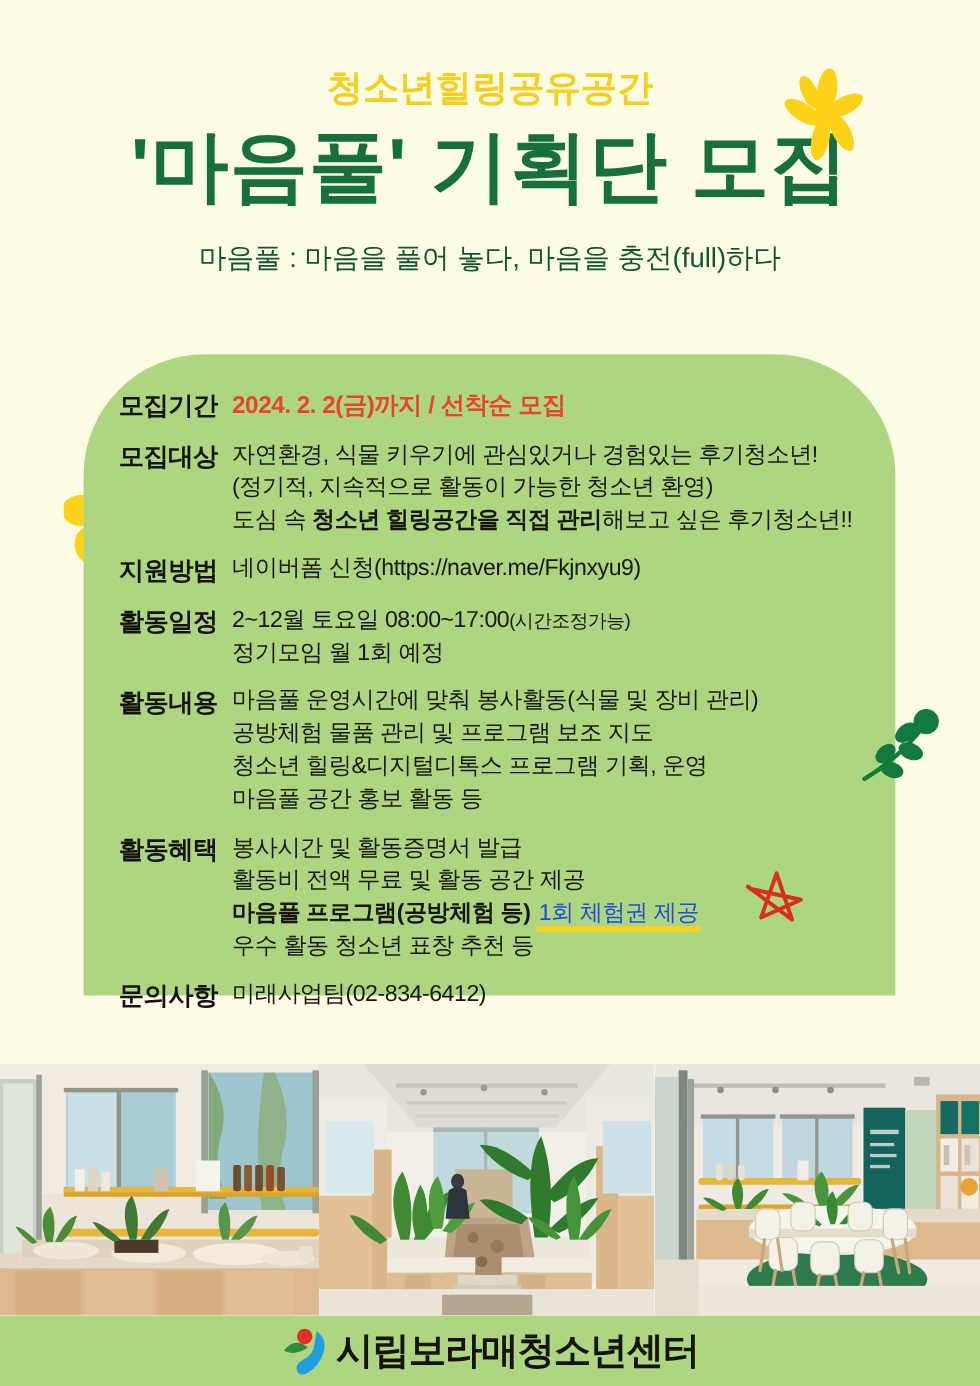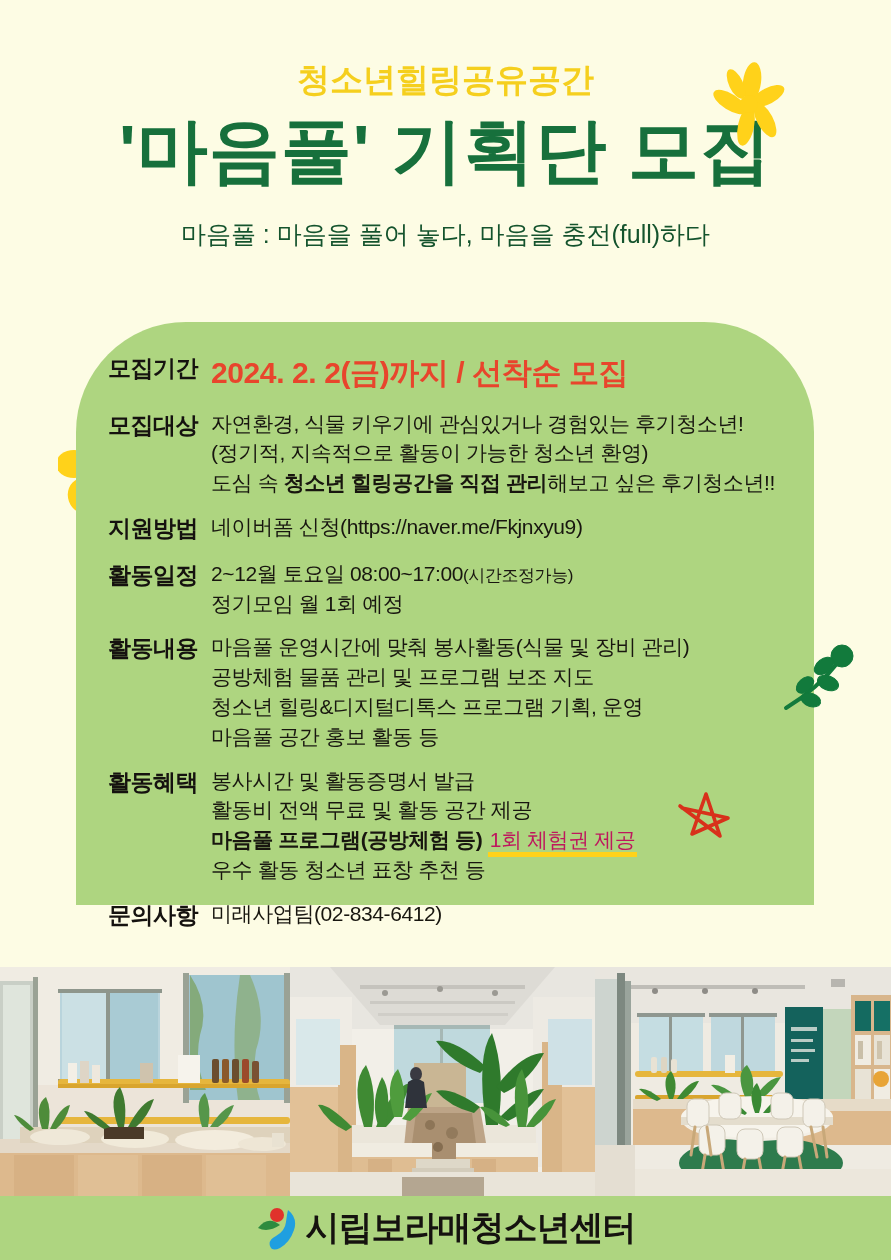--- a/index.html
+++ b/index.html
@@ -126,25 +126,25 @@
     line-height: 1.42;
     letter-spacing: -0.4px;
   }
 
   .value .ln { display: block; white-space: nowrap; }
   .value .strong { font-weight: bold; }
   .value .small { font-size: 17px; }
   .value .red {
     color: #e8452c;
     font-weight: bold;
-    font-size: 30px;
+    font-size: 22px;
   }
 
   .hl {
-    color: #be185d;
+    color: #1d4ed8;
     position: relative;
     display: inline-block;
     padding: 0 2px;
   }
   .hl::after {
     content: "";
     position: absolute;
     left: 0; right: 0;
     bottom: -2px;
     height: 5px;

